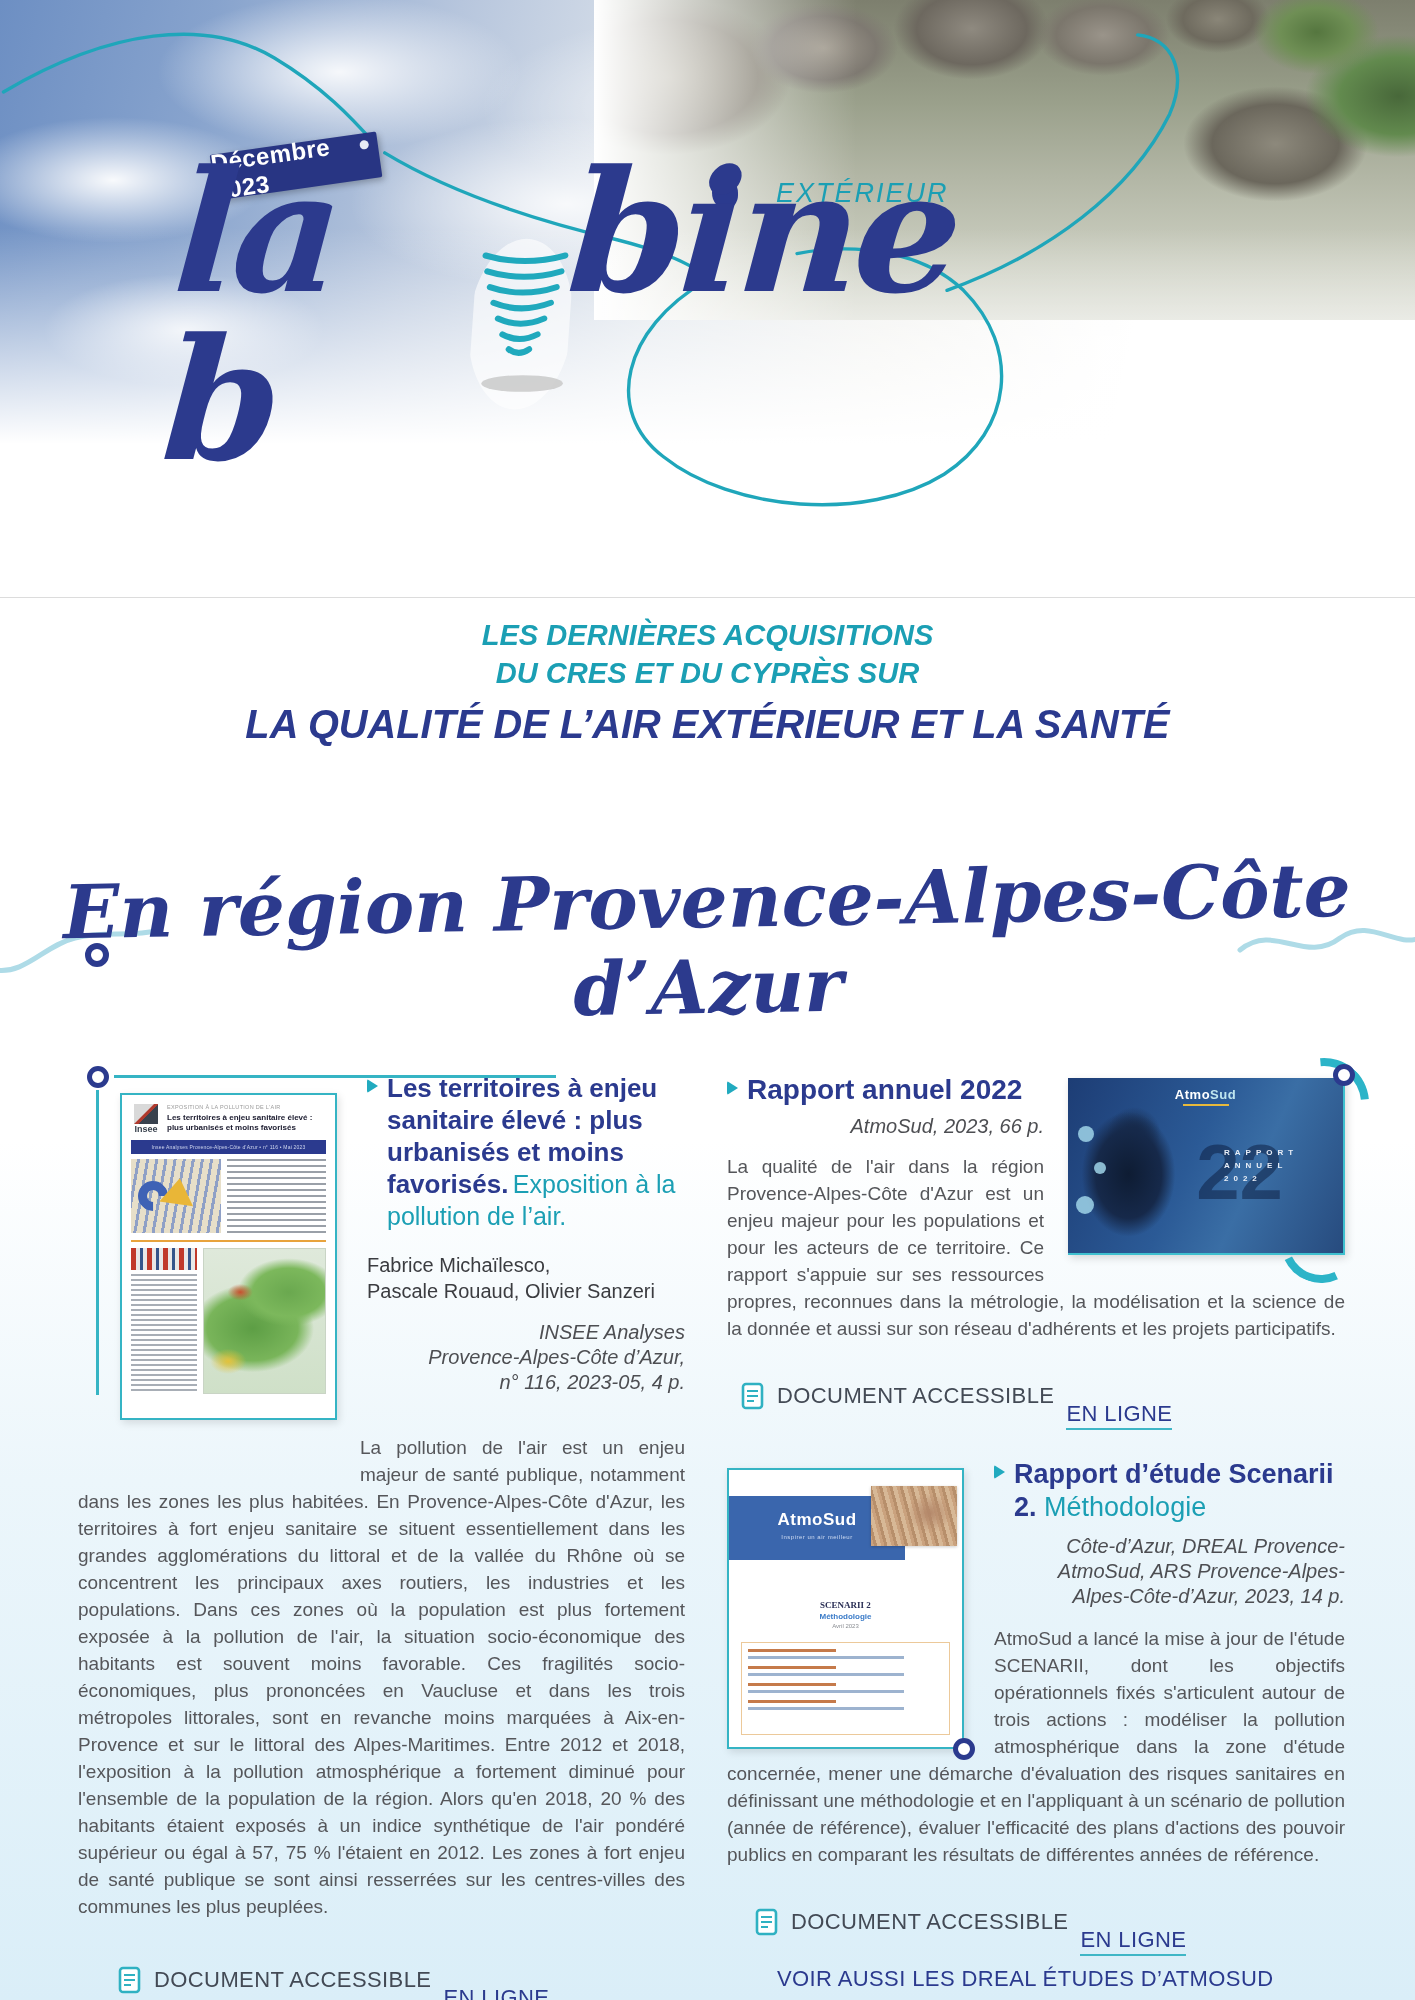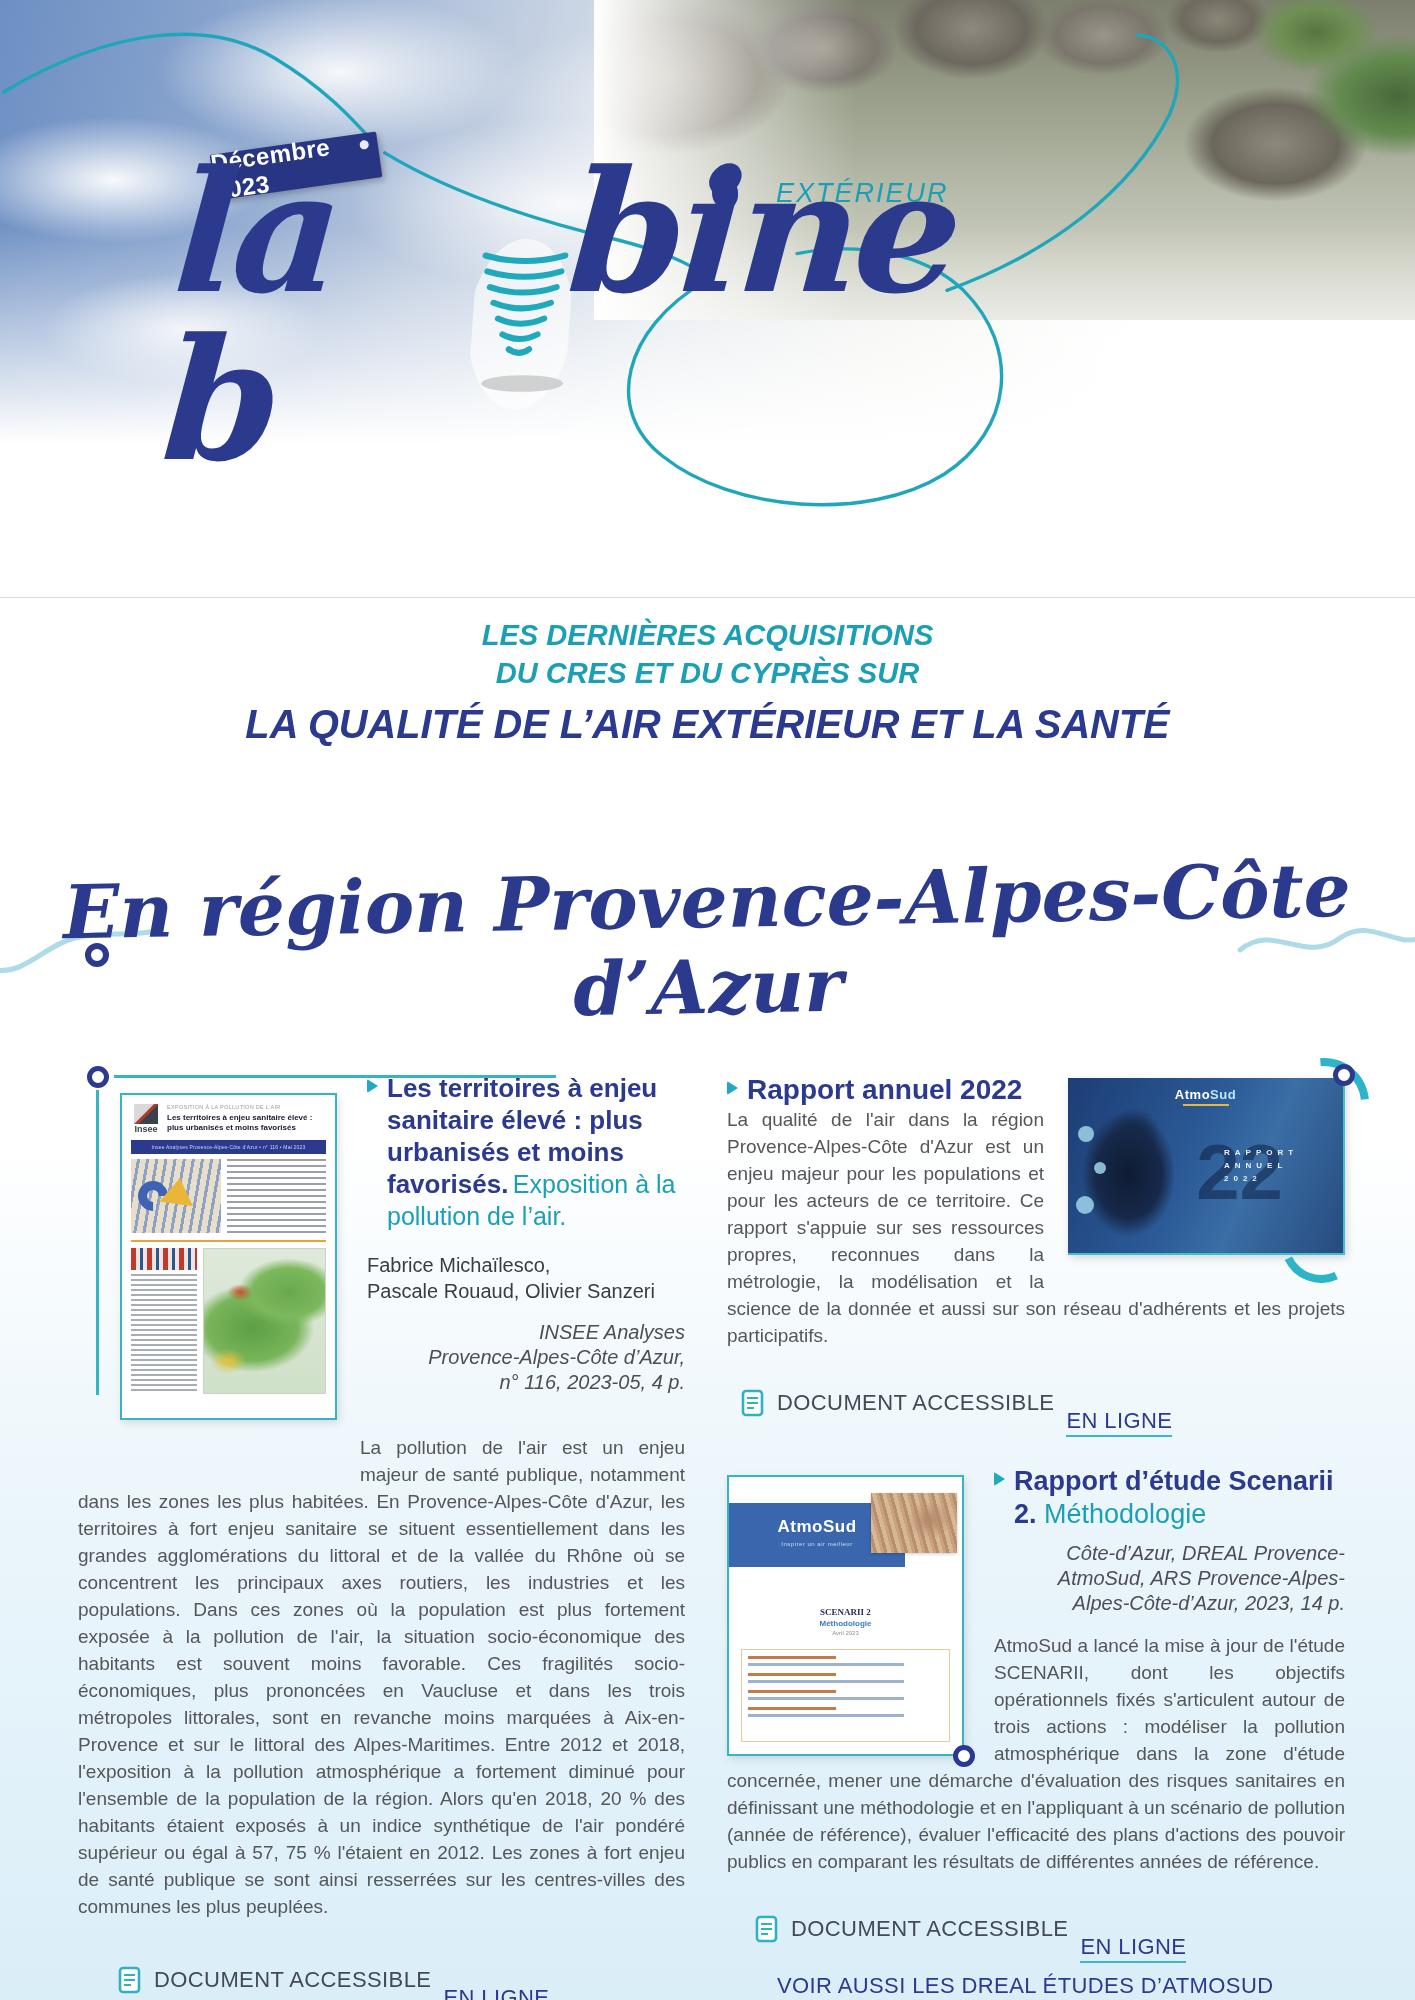--- a/index.html
+++ b/index.html
@@ -337,20 +337,23 @@
       </div>
       <i class="tr-arc" style="right:-26px; top:-20px; width:90px; height:90px; transform:rotate(40deg);"></i>
       <i class="tr-arc" style="right:-18px; bottom:-30px; width:80px; height:80px; transform:rotate(200deg);"></i>
       <i class="ring ring-tr"></i>
     </div>
 
     <div class="r1-head">
       <i class="bullet"></i>
       <span class="r1-title">Rapport annuel 2022</span>
     </div>
+    <div class="cite r1-cite">
+      <span>AtmoSud, 2023, 66 p.</span>
+    </div>
     <p class="body-text">La qualité de l'air dans la région Provence-Alpes-Côte d'Azur est un enjeu majeur pour les populations et pour les acteurs de ce territoire. Ce rapport s'appuie sur ses ressources propres, reconnues dans la métrologie, la modélisation et la science de la donnée et aussi sur son réseau d'adhérents et les projets participatifs.</p>
 
     <div class="doclink">
       <svg width="24" height="28" viewBox="0 0 24 28">
         <rect x="2" y="2" width="19" height="24" rx="3" fill="#fff" stroke="#2fb1c2" stroke-width="2.6"></rect>
         <g stroke="#2fb1c2" stroke-width="2">
             <line x1="6" y1="9" x2="17" y2="9"></line>
             <line x1="6" y1="14" x2="17" y2="14"></line>
             <line x1="6" y1="19" x2="13" y2="19"></line>
           </g>

